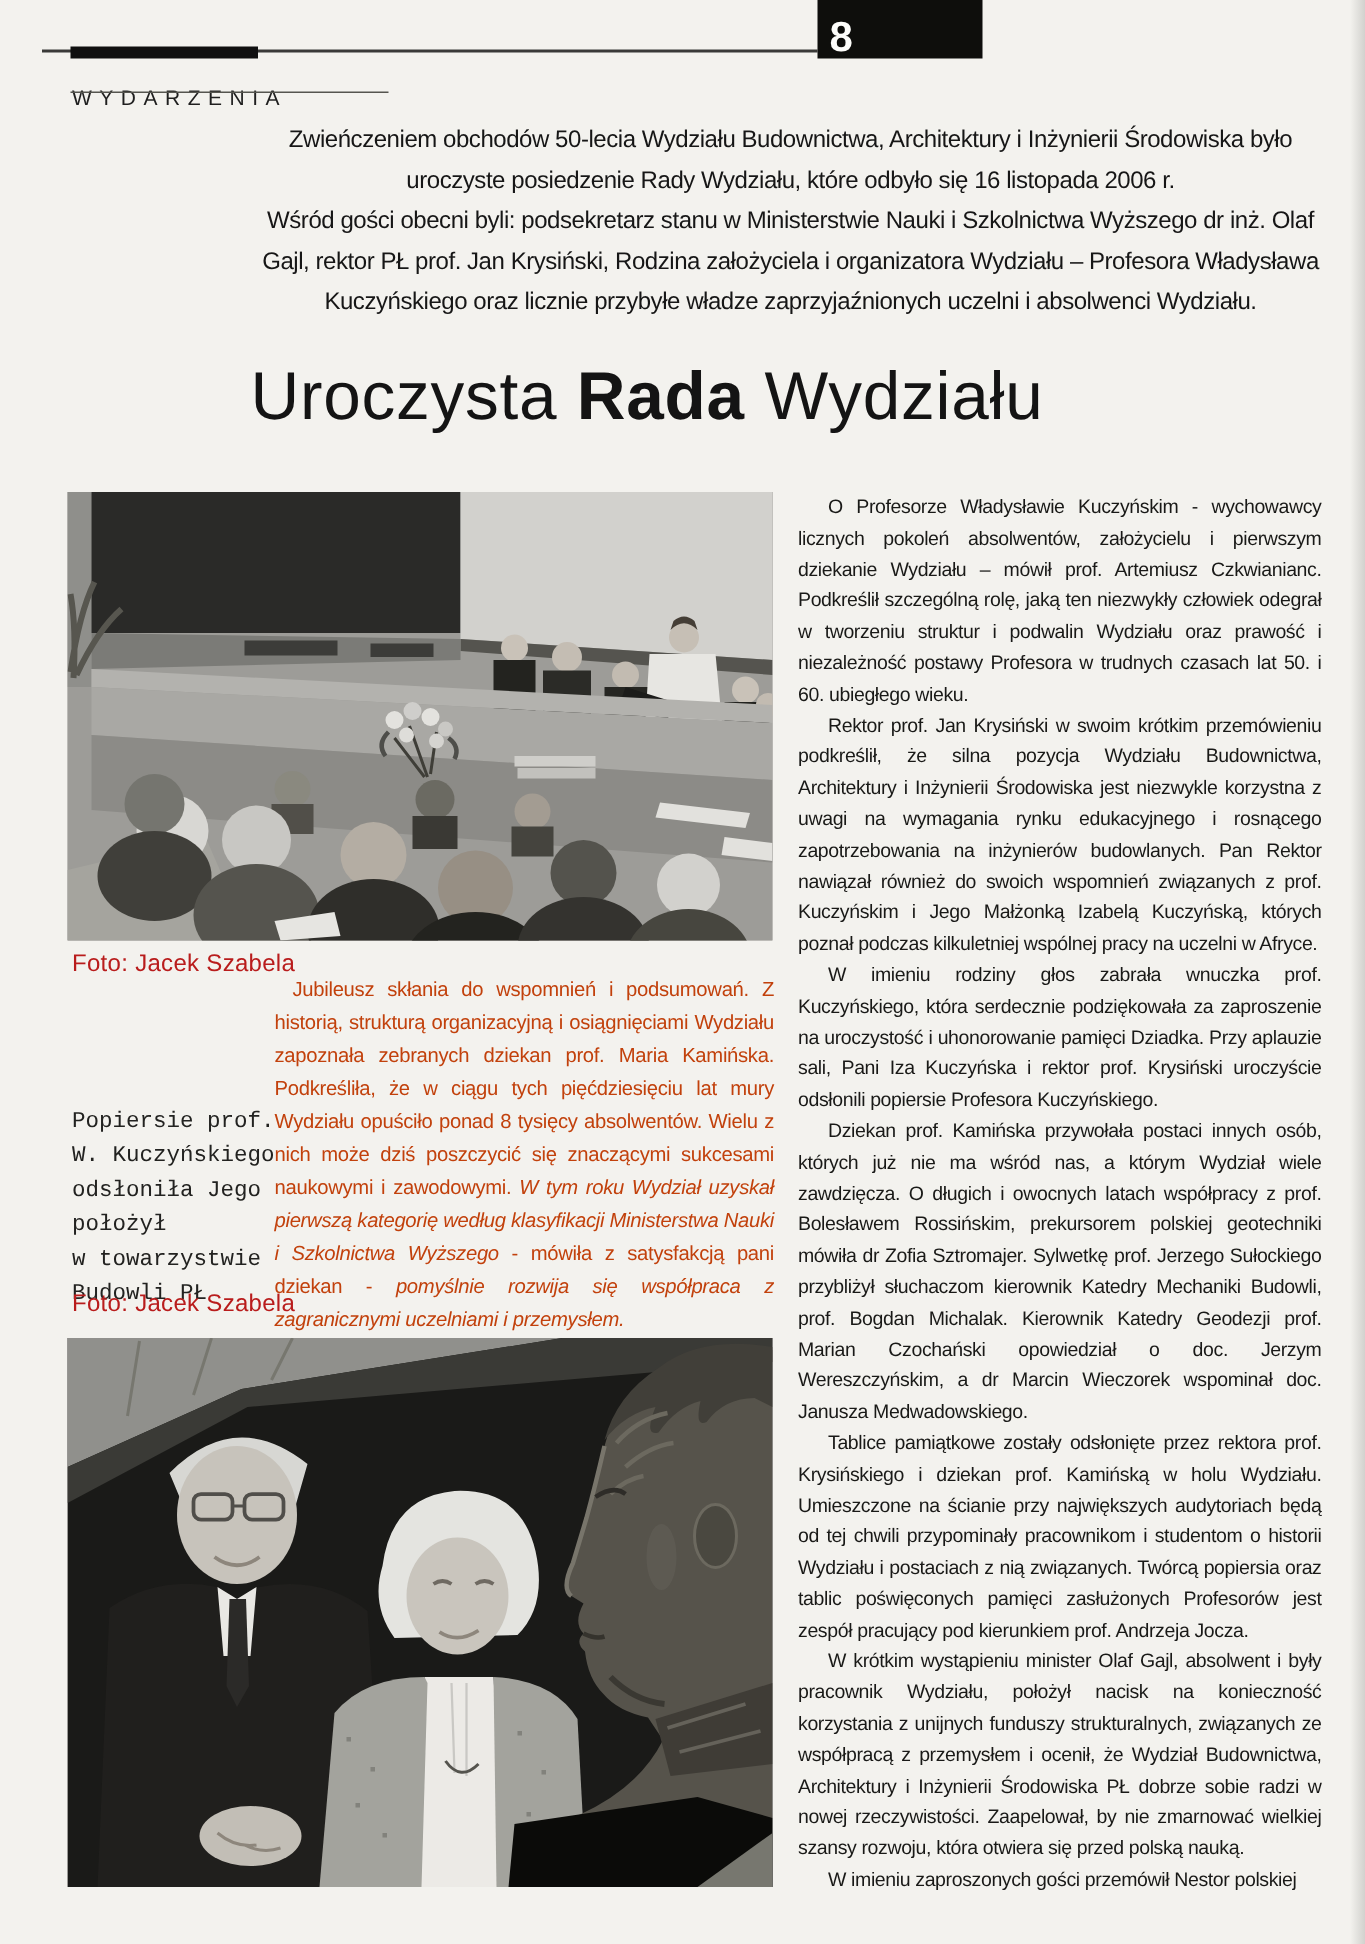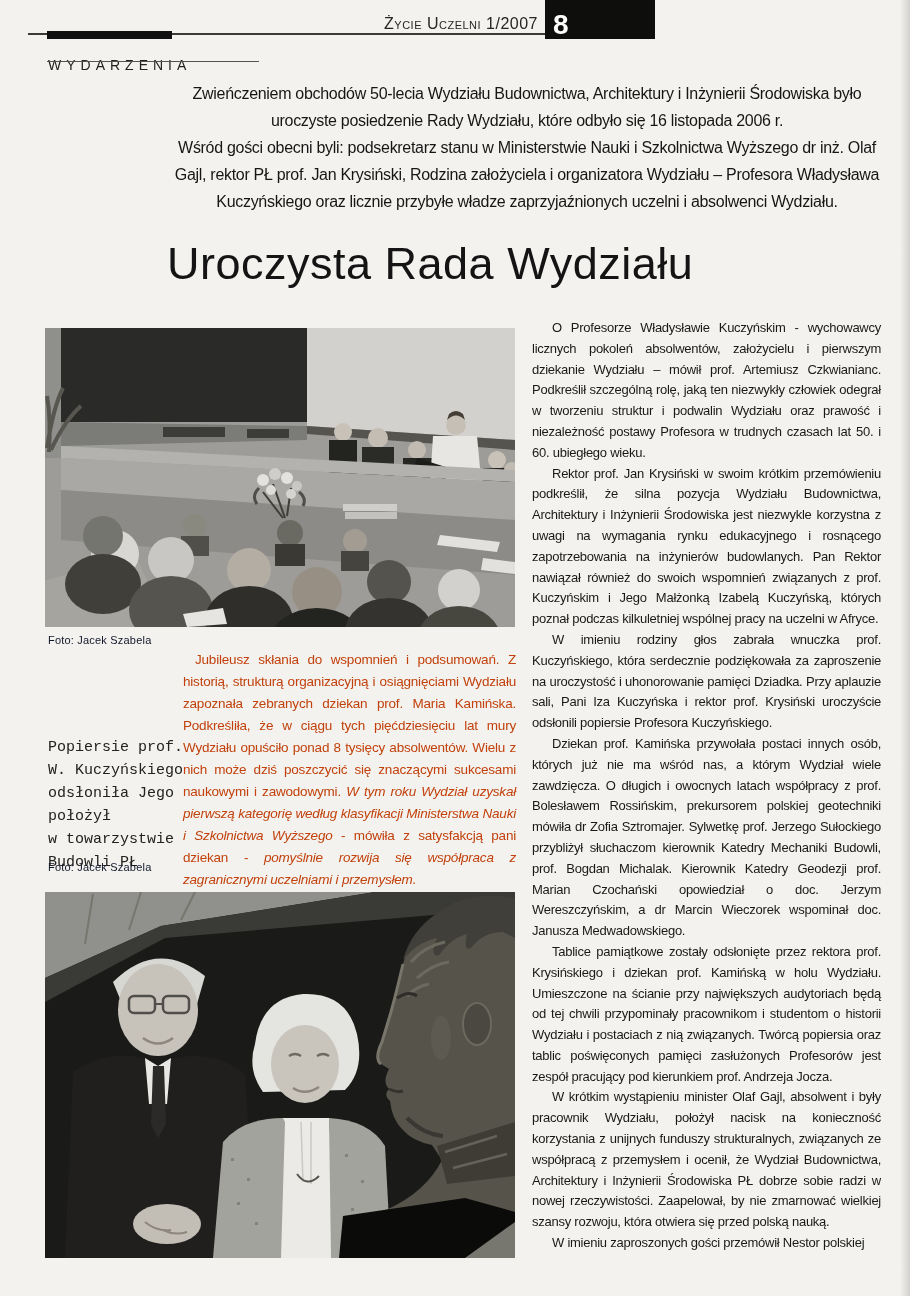--- a/index.html
+++ b/index.html
@@ -18,56 +18,55 @@
   .page-number{position:absolute;left:8px;bottom:0px;color:#fdfdfb;font-size:28px;font-weight:bold;line-height:1;}
 
   
   .lead{left:170px;top:80px;width:714px;font-size:16px;line-height:27px;
         letter-spacing:-0.3px;color:#161616;text-align:center;}
   .lead p{margin:0;}
 
   
   .headline{left:167px;top:238px;margin:0;font-size:45px;font-weight:400;
             letter-spacing:0.5px;color:#141414;white-space:nowrap;}
-  .headline .bold{font-weight:normal;text-align:right;}
+  .headline .bold{font-weight:bold;text-align:right;}
 
   
   .photo{background:#9b9a96;}
   .photo svg{display:block;width:100%;height:100%;}
   .photo1{left:45px;top:328px;width:470px;height:299px;}
   .photo2{left:45px;top:892px;width:470px;height:366px;}
 
-  .credit{font-size:11px;color:#0f172a;letter-spacing:0.2px;}
+  .credit{font-size:16px;color:#b91c1c;letter-spacing:0.2px;}
   .credit1{left:48px;top:634px;}
   .credit2{left:48px;top:861px;}
   .bust-caption{left:48px;top:736px;font-size:15px;line-height:23px;color:#222220;font-family:Liberation Mono, monospace;}
 
   
   .middle-col{left:183px;top:649px;width:333px;font-size:13.5px;line-height:22px;
               text-align:justify;letter-spacing:-0.2px;text-indent:12px;color:#c2410c;}
   .middle-col .it{font-style:italic;}
 
   
-  .right-col{left:532px;top:318px;width:349px;font-size:13px;line-height:20.8px;
+  .right-col{left:532px;top:328px;width:349px;font-size:13px;line-height:20.8px;
              text-align:justify;letter-spacing:-0.25px;color:#191917;}
   .right-col p{margin:0;text-indent:20px;}
 
   .scan-edge{right:0;top:0;width:10px;height:100%;
              background:linear-gradient(to left,rgba(60,60,58,0.18),rgba(60,60,58,0));}
 </style>
 </head>
 <body>
 
 <div class="page">
 
   <div class="abs top-rule"></div>
   <div class="abs section-bar"></div>
   <div class="abs section-label">WYDARZENIA</div>
   <div class="abs section-underline"></div>
-  <div class="abs journal-title">Życie Uczelni 1/2007</div>
   <div class="abs page-box">
     <span class="page-number">8</span>
   </div>
 
   <div class="abs lead">
     <p>Zwieńczeniem obchodów 50-lecia Wydziału Budownictwa, Architektury i Inżynierii Środowiska było uroczyste posiedzenie Rady Wydziału, które odbyło się 16 listopada 2006 r.</p>
     <p>Wśród gości obecni byli: podsekretarz stanu w Ministerstwie Nauki i Szkolnictwa Wyższego dr inż. Olaf Gajl, rektor PŁ prof. Jan Krysiński, Rodzina założyciela i organizatora Wydziału – Profesora Władysława Kuczyńskiego oraz licznie przybyłe władze zaprzyjaźnionych uczelni i absolwenci Wydziału.</p>
   </div>
 
   <h1 class="abs headline"><span>Uroczysta </span><span class="bold">Rada</span><span> Wydziału</span></h1>

